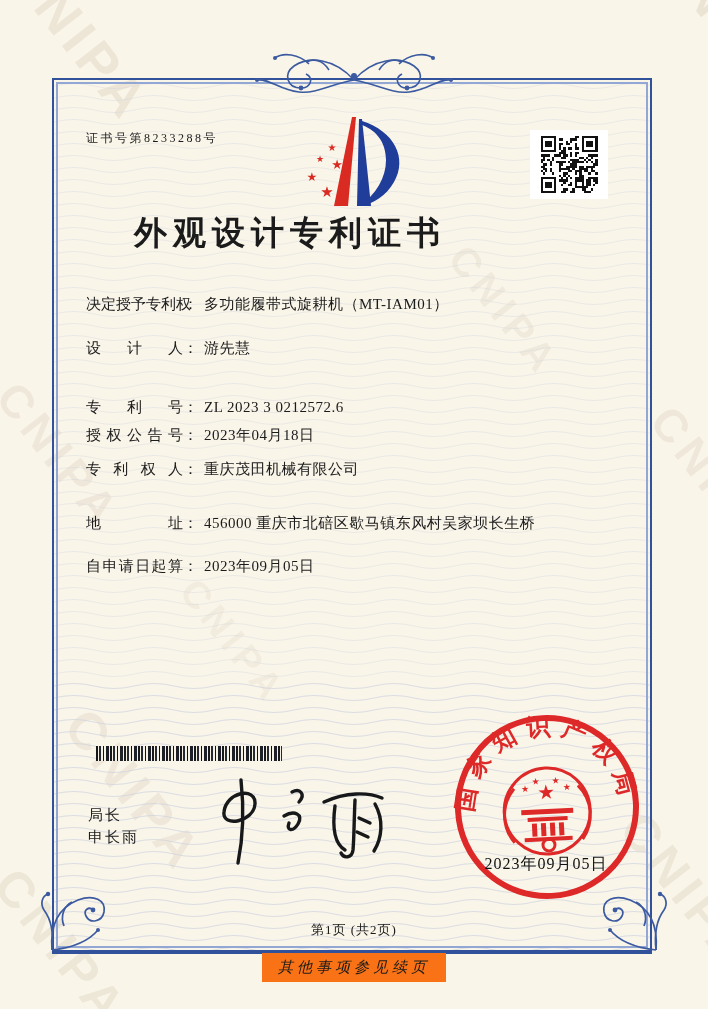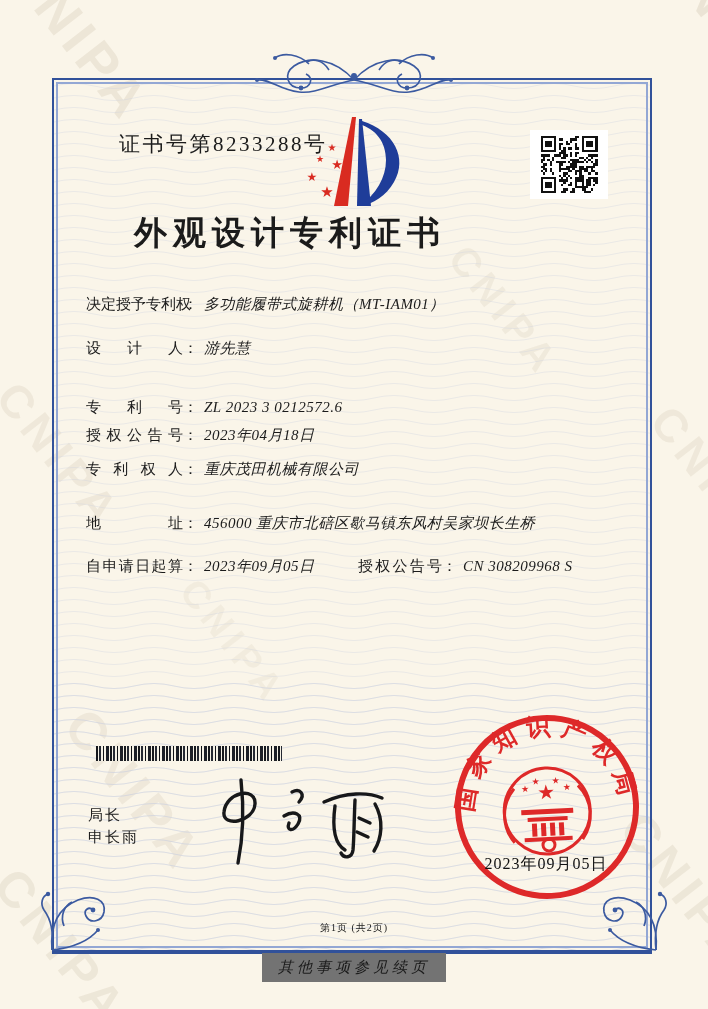--- a/index.html
+++ b/index.html
@@ -7,50 +7,50 @@
         font-family:"Liberation Serif","DejaVu Serif",serif;color:#1b1b1b;}
   
   .wm{position:absolute;white-space:nowrap;font-family:"Liberation Sans","DejaVu Sans",sans-serif;
       font-weight:bold;color:#b4a488;letter-spacing:6px;transform:rotate(52deg);pointer-events:none;}
   
   .frame{position:absolute;left:52px;top:78px;width:596px;height:870px;border:2px solid #31519a;}
   .frame-inner{position:absolute;inset:2px;border:2px solid #93a7d4;}
   .frame-bottomline{position:absolute;left:-2px;right:-2px;bottom:-4px;height:3px;background:#31519a;}
   .waves{position:absolute;inset:0;width:100%;height:100%;}
   
-  .certno{position:absolute;left:86px;top:130px;font-size:21px;letter-spacing:2.5px;margin-left:33px;}
+  .certno{position:absolute;left:86px;top:130px;font-size:12px;letter-spacing:2.5px;}
   .logo{position:absolute;left:296px;top:114px;}
   .qrbox{position:absolute;left:530px;top:130px;width:78px;height:69px;background:#ffffff;
          display:flex;align-items:center;justify-content:center;}
   .title{position:absolute;left:0;top:211px;width:580px;text-align:center;font-size:33px;
          font-weight:bold;letter-spacing:6px;}
   
   .fields{position:absolute;left:86px;top:0;width:540px;font-size:15px;}
   .frow{position:absolute;left:0;white-space:nowrap;}
   .flabel{display:inline-block;width:97px;text-align:justify;text-align-last:justify;}
   .fcolon{display:inline-block;margin-right:6px;}
-  .fvalue{letter-spacing:.5px;font-style:italic;}
+  .fvalue{letter-spacing:.5px;}
   .grant2{position:absolute;left:272px;top:0;white-space:nowrap;}
   .flabel2{display:inline-block;width:84px;text-align:justify;text-align-last:justify;}
   
   .paras{position:absolute;left:84px;top:588px;width:542px;font-size:14px;line-height:21.5px;
          font-style:italic;letter-spacing:.6px;}
   .paras p{margin:0;text-indent:2em;}
   
   .barcode{position:absolute;left:96px;top:746px;width:186px;height:15px;
     background:repeating-linear-gradient(90deg,#16181c 0 2px,#f6f2e6 2px 3px,#262a33 3px 5px,
       #f6f2e6 5px 7px,#101216 7px 8px,#f6f2e6 8px 10px,#1d2027 10px 13px,#f6f2e6 13px 14px);}
   .signer{position:absolute;left:88px;font-family:"Liberation Sans","DejaVu Sans",sans-serif;
           font-size:15px;letter-spacing:2px;text-align:right;}
   .sig{position:absolute;left:196px;top:770px;}
   .seal{position:absolute;left:451px;top:711px;transform:rotate(-3deg);opacity:.95;}
   .sealdate{position:absolute;left:455px;top:854px;width:182px;text-align:center;
             font-size:16px;letter-spacing:1px;color:#111;}
-  .pageinfo{position:absolute;left:0;top:921px;width:708px;text-align:center;font-size:10px;letter-spacing:1px;}
-  .contnote{position:absolute;left:50%;top:953px;transform:translateX(-50%);background:#737373;
+  .pageinfo{position:absolute;left:0;top:921px;width:708px;text-align:center;font-size:13px;letter-spacing:1px;}
+  .contnote{position:absolute;left:50%;top:953px;transform:translateX(-50%);background:#f97316;
             padding:5px 16px;font-size:15px;font-style:italic;letter-spacing:4px;white-space:nowrap;}
   .ornament{position:absolute;pointer-events:none;}
 </style>
 </head>
 <body>
 
 <div class="page">
 
   <span class="wm" style="left:-18px;top:6px;font-size:54px;opacity:.18">CNIPA</span>
   <span class="wm" style="left:636px;top:-8px;font-size:48px;opacity:.20">CNIPA</span>
@@ -371,23 +371,20 @@
       <span class="flabel">授权公告号</span><span class="fcolon">：</span><span class="fvalue">2023年04月18日</span>
     </div>
     <div class="frow" style="top:460px">
       <span class="flabel">专利权人</span><span class="fcolon">：</span><span class="fvalue">重庆茂田机械有限公司</span>
     </div>
     <div class="frow" style="top:514px">
       <span class="flabel">地址</span><span class="fcolon">：</span><span class="fvalue">456000 重庆市北碚区歇马镇东风村吴家坝长生桥</span>
     </div>
     <div class="frow" style="top:557px;width:540px">
       <span class="flabel">自申请日起算</span><span class="fcolon">：</span><span class="fvalue">2023年09月05日</span>
-      <span class="grant2">
-        <span class="flabel2">授权公告号</span><span class="fcolon">：</span><span class="fvalue">CN 308209968 S</span>
-      </span>
     </div>
   </div>
 
   <div class="paras">
   </div>
 
   <div class="barcode"></div>
 
   <div class="signer" style="top:806px">局长</div>
   <div class="signer" style="top:828px">申长雨</div>

